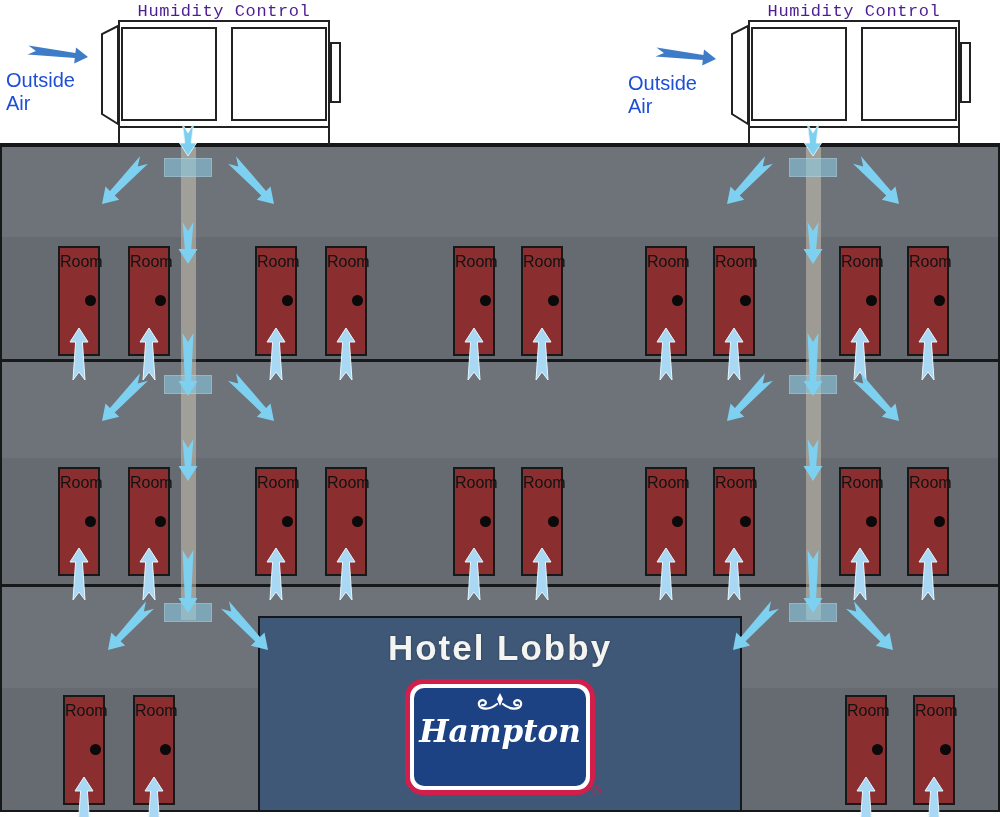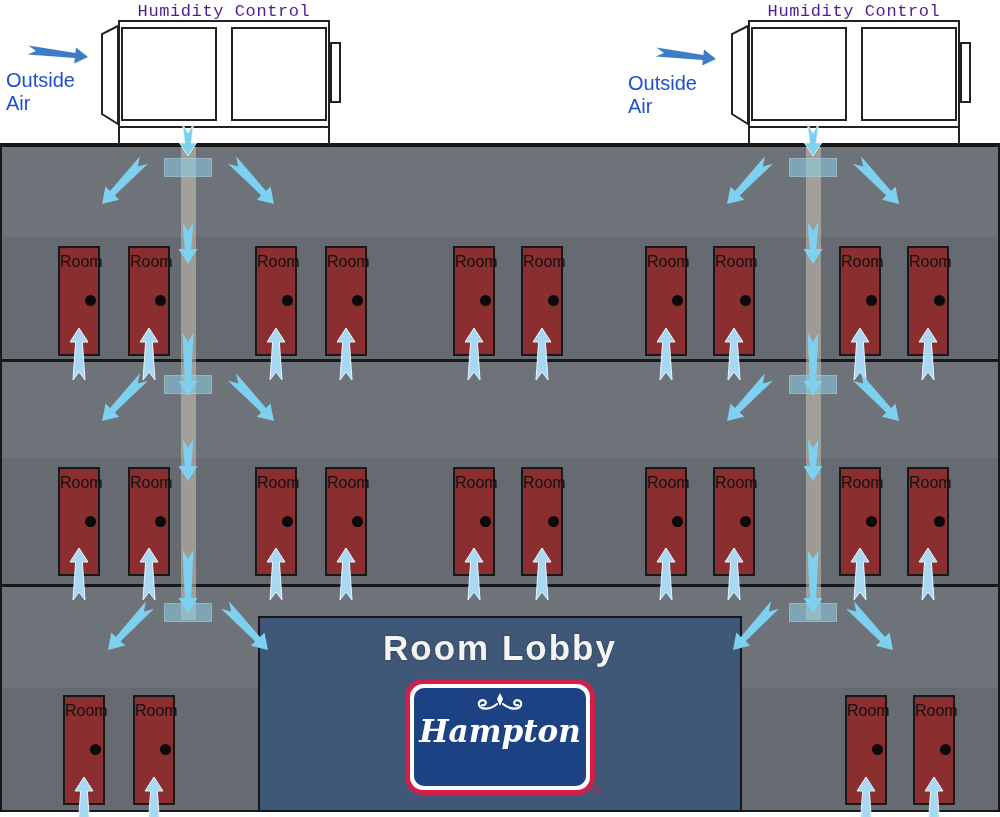--- a/index.html
+++ b/index.html
@@ -195,21 +195,21 @@
         <div class="door-label">Room</div>
         <div class="door-knob"></div>
       </div>
       <div class="abs door z25" style="left: 913px; top: 695px; height: 110px;">
         <div class="door-label">Room</div>
         <div class="door-knob"></div>
       </div>
     </div>
 
   <div id="lobby" class="abs z25">
-    <div id="lobby-title" class="abs">Room Lobby</div>
+    <div id="lobby-title" class="abs">Hotel Lobby</div>
     <div id="logo" class="abs">
       <div id="logo-white">
         <div id="logo-blue">
           <svg width="62" height="24" viewBox="0 0 62 24" style="margin-top:3px;">
             <path d="M31 2 L34 8 L31 15 L28 8 Z" fill="#fff"></path>
             <path d="M28 13 C21 19 12 19 10 14 C9 10 13 8 16 10 C18 12 16 15 13 14" stroke="#fff" stroke-width="2.1" fill="none" stroke-linecap="round"></path>
             <path d="M34 13 C41 19 50 19 52 14 C53 10 49 8 46 10 C44 12 46 15 49 14" stroke="#fff" stroke-width="2.1" fill="none" stroke-linecap="round"></path>
           </svg>
           <div id="logo-word1" class="logo-script">Hampton</div>
         </div>

